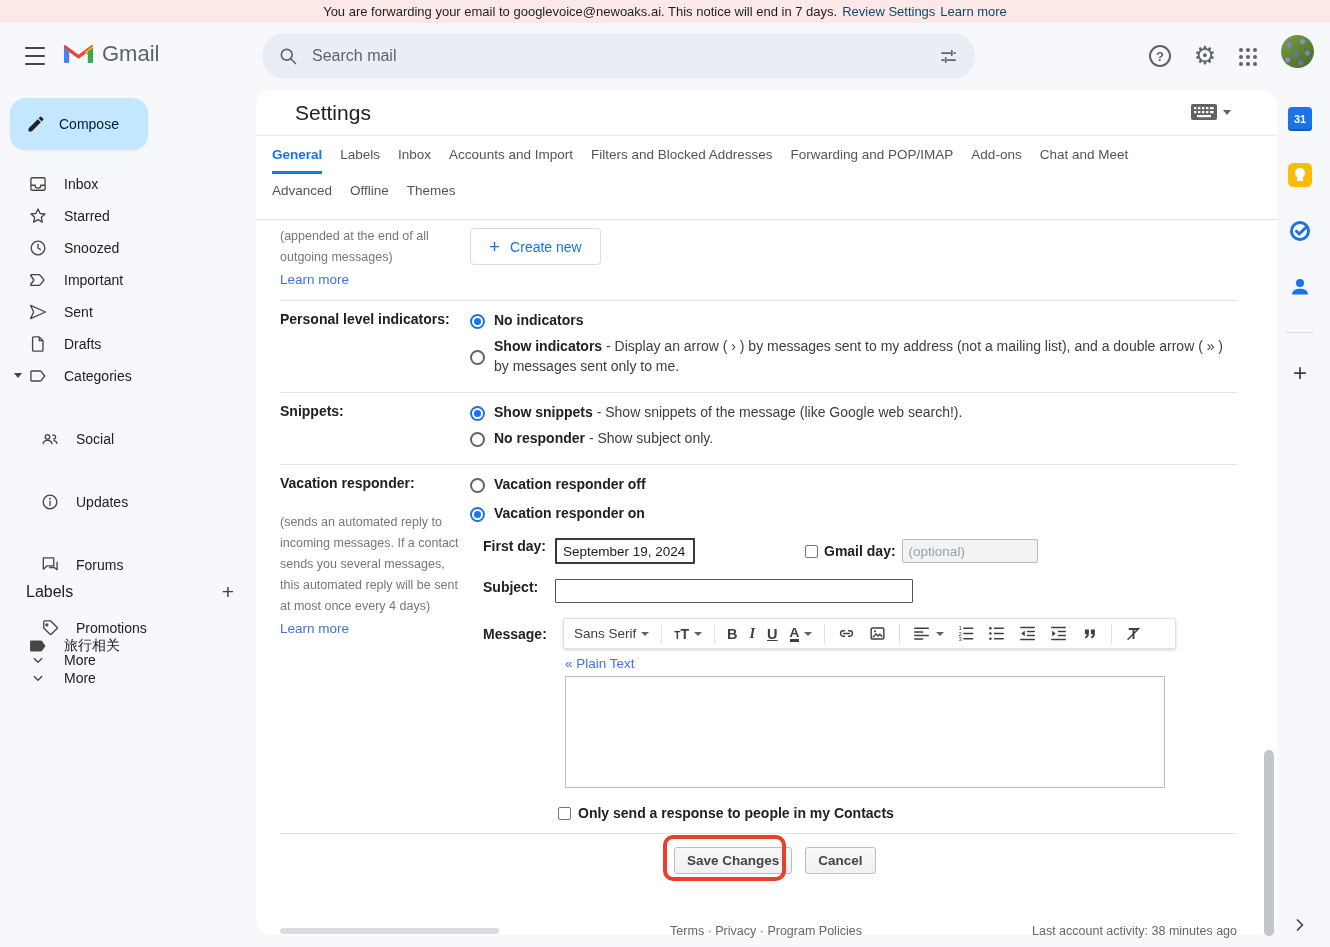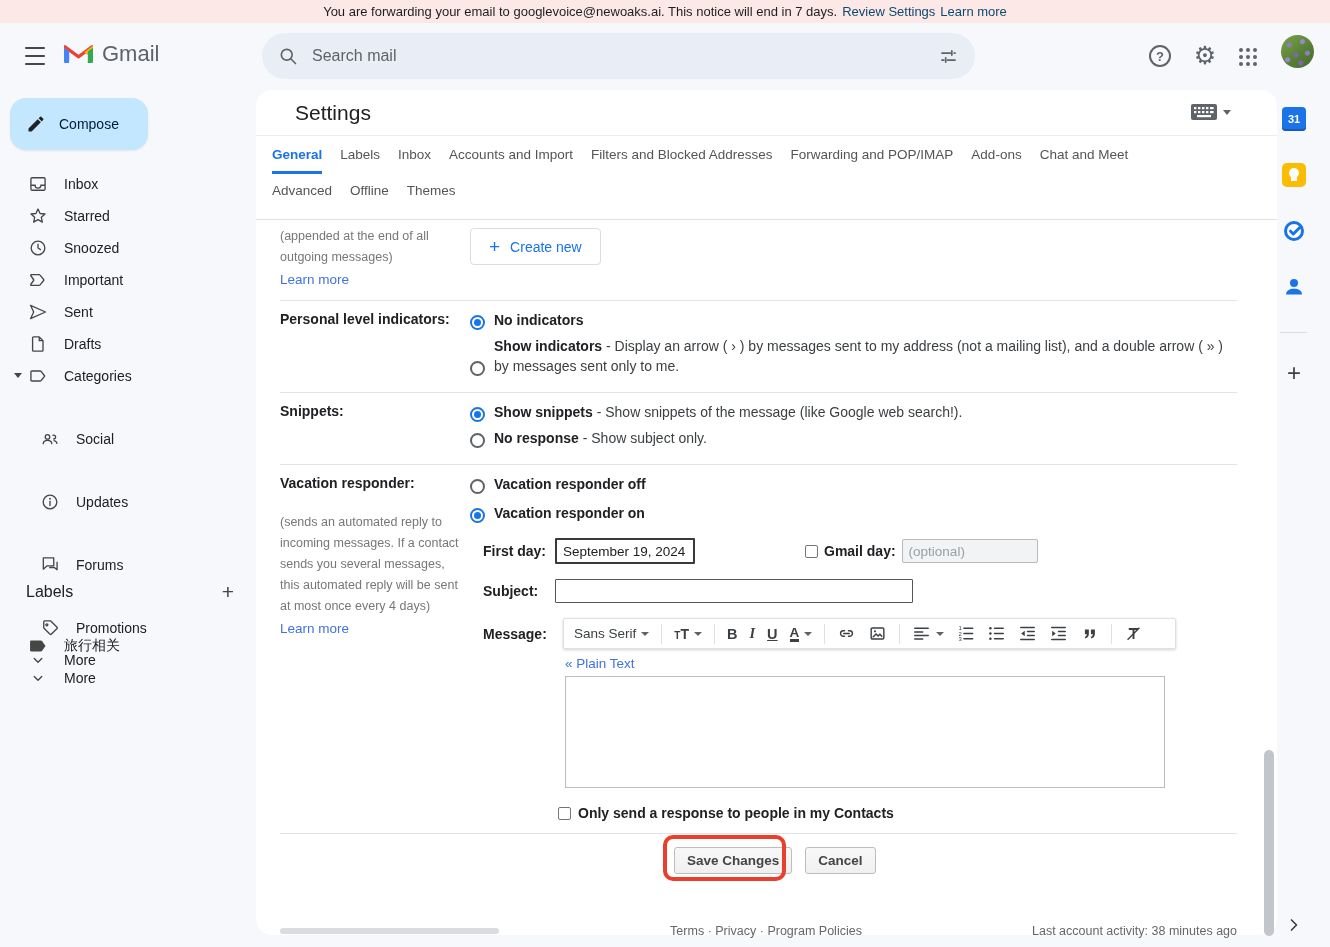--- a/index.html
+++ b/index.html
@@ -55,21 +55,21 @@
   .nav-item .ic { width:20px; height:20px; flex:0 0 20px; display:flex; align-items:center; justify-content:center; }
   .nav-item.sub { padding-left:40px;margin-top:31px; }
   .cat-caret { position:absolute; left:14px; top:13px; width:0; height:0; border-left:4px solid transparent;
                border-right:4px solid transparent; border-top:5px solid #444746; }
   .labels-head { position:absolute; left:26px; right:22px; top:492px; height:20px; display:flex;
                  align-items:center; justify-content:space-between; font-size:16px; color:#202124; }
   .labels-plus { font-size:21px; color:#444746; font-weight:400; cursor:pointer; line-height:20px; }
   .labels-list { position:absolute; left:0; right:8px; top:540px; }
 
   
-  .rail { position:absolute; right:10px; top:90px; width:53px; bottom:0;text-align:right; }
+  .rail { position:absolute; right:4px; top:90px; width:53px; bottom:0;text-align:right; }
   .rail-ic { position:absolute; left:14px; width:26px; height:26px; display:flex; align-items:center;
              justify-content:center; cursor:pointer; }
   .cal { width:24px; height:24px; background:#1a73e8; border-radius:4px; color:#fff; font-size:11px;
          font-weight:bold; display:flex; align-items:center; justify-content:center;
          box-shadow:inset 0 -2px 0 #185abc; }
   .keep { width:24px; height:24px; background:#fbbc04; border-radius:5px; position:relative; }
   .keep::before { content:""; position:absolute; left:7px; top:5px; width:10px; height:10px;
                   background:#fff; border-radius:50%; }
   .keep::after { content:""; position:absolute; left:9px; top:14px; width:6px; height:4px; background:#fff; }
   .rail-div { position:absolute; left:13px; top:242px; width:27px; height:1px; background:#dadce0; }
@@ -101,32 +101,32 @@
   .learnmore { display:inline-block; font-size:13.5px; margin-top:4px; }
   .bold-label { font-size:14px; font-weight:bold; color:#202124; }
 
   .row-sig { padding:6px 0 12px; }
   .createnew { margin-top:2px; display:inline-flex; align-items:center; gap:10px; height:37px; padding:0 18px;
                border:1px solid #dadce0; border-radius:4px; background:#fff; color:#1a73e8; font-size:14px;
                font-weight:500; cursor:pointer; }
   .createnew .plus { font-size:19px; font-weight:400; color:#1a73e8; }
 
   .row-pli, .row-snip { padding:9px 0 10px; }
-  .optline { display:flex; align-items:flex-end; gap:9px; margin-bottom:6px; font-size:14px; line-height:20px; }
+  .optline { display:flex; align-items:center; gap:9px; margin-bottom:6px; font-size:14px; line-height:20px; }
   .radio { flex:0 0 15px; width:15px; height:15px; border:2px solid #5f6368; border-radius:50%; margin-top:2px;
            cursor:pointer; position:relative; background:#fff; }
   .radio.sel { border-color:#1a73e8; }
   .radio.sel::after { content:""; position:absolute; inset:2px; background:#1a73e8; border-radius:50%; }
   .opt-text { max-width:745px; color:#3c4043; }
   .opt-text b { color:#202124; }
 
   .row-vac { padding:9px 0 12px; }
   .vac-note { margin-top:20px; max-width:186px; }
   .vr-opt { margin-bottom:9px; }
-  .vform-row { display:flex; align-items:center; margin-top:15px; }
+  .vform-row { display:flex; margin-top:15px; }
   .vform-row .flabel { width:72px; margin-left:13px; font-size:14px; font-weight:bold; color:#202124; flex:0 0 72px; }
   .inp-first { width:140px; height:26px; border:2px solid #3a3a3a; font-size:13.5px; padding:0 6px;
                font-family:"Liberation Sans",sans-serif; color:#202124; border-radius:1px; }
   .ld-group { margin-left:110px; display:flex; align-items:center; gap:6px; }
   .cb { width:13px; height:13px; border:1px solid #767676; background:#fff; cursor:pointer; border-radius:2px; }
   .inp-last { width:136px; height:24px; border:1px solid #b9b9b9; background:#f1f3f4; color:#9aa0a6;
               font-size:13.5px; padding:0 6px; font-family:"Liberation Sans",sans-serif; border-radius:2px; }
   .inp-last::placeholder { color:#9aa0a6; }
   .inp-subject { width:358px; height:24px; border:1px solid #555; font-size:13.5px; padding:0 6px;
                  font-family:"Liberation Sans",sans-serif; border-radius:1px; }
@@ -454,21 +454,21 @@
         <div class="leftcol">
           <span class="bold-label">Snippets:</span>
         </div>
         <div>
           <div class="optline">
             <span class="radio sel"></span>
             <span class="opt-text"><b>Show snippets</b><span> - Show snippets of the message (like Google web search!).</span></span>
           </div>
           <div class="optline">
             <span class="radio"></span>
-            <span class="opt-text"><b>No response</b><span> - Show subject only.</span></span>
+            <span class="opt-text"><b>No responder</b><span> - Show subject only.</span></span>
           </div>
         </div>
       </div>
 
       <div class="row row-vac last">
         <div class="leftcol">
           <span class="bold-label">Vacation responder:</span>
           <div class="note vac-note">(sends an automated reply to incoming messages. If a contact sends you several messages, this automated reply will be sent at most once every 4 days)</div>
           <a class="link learnmore">Learn more</a>
         </div>

